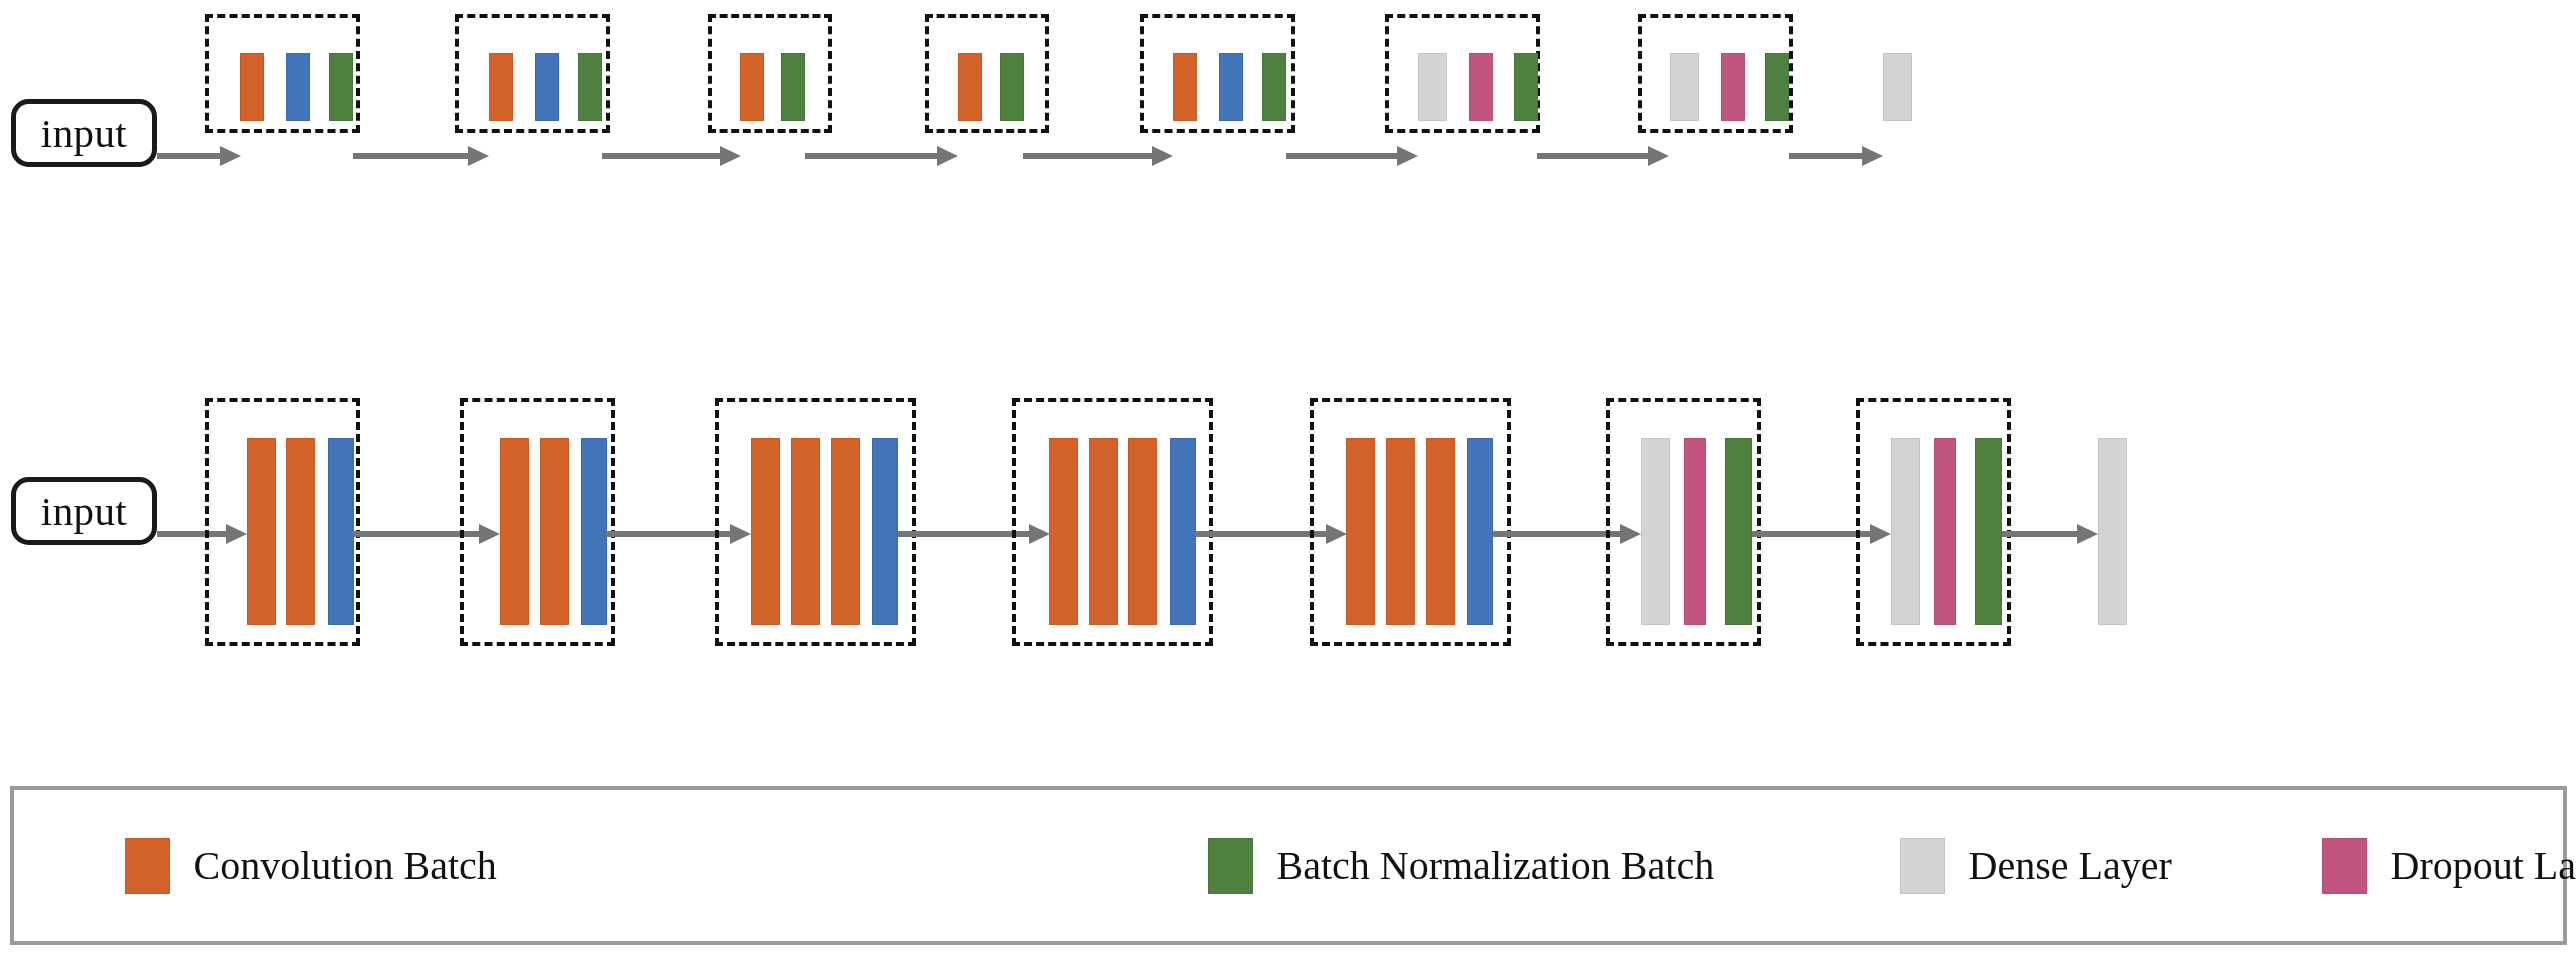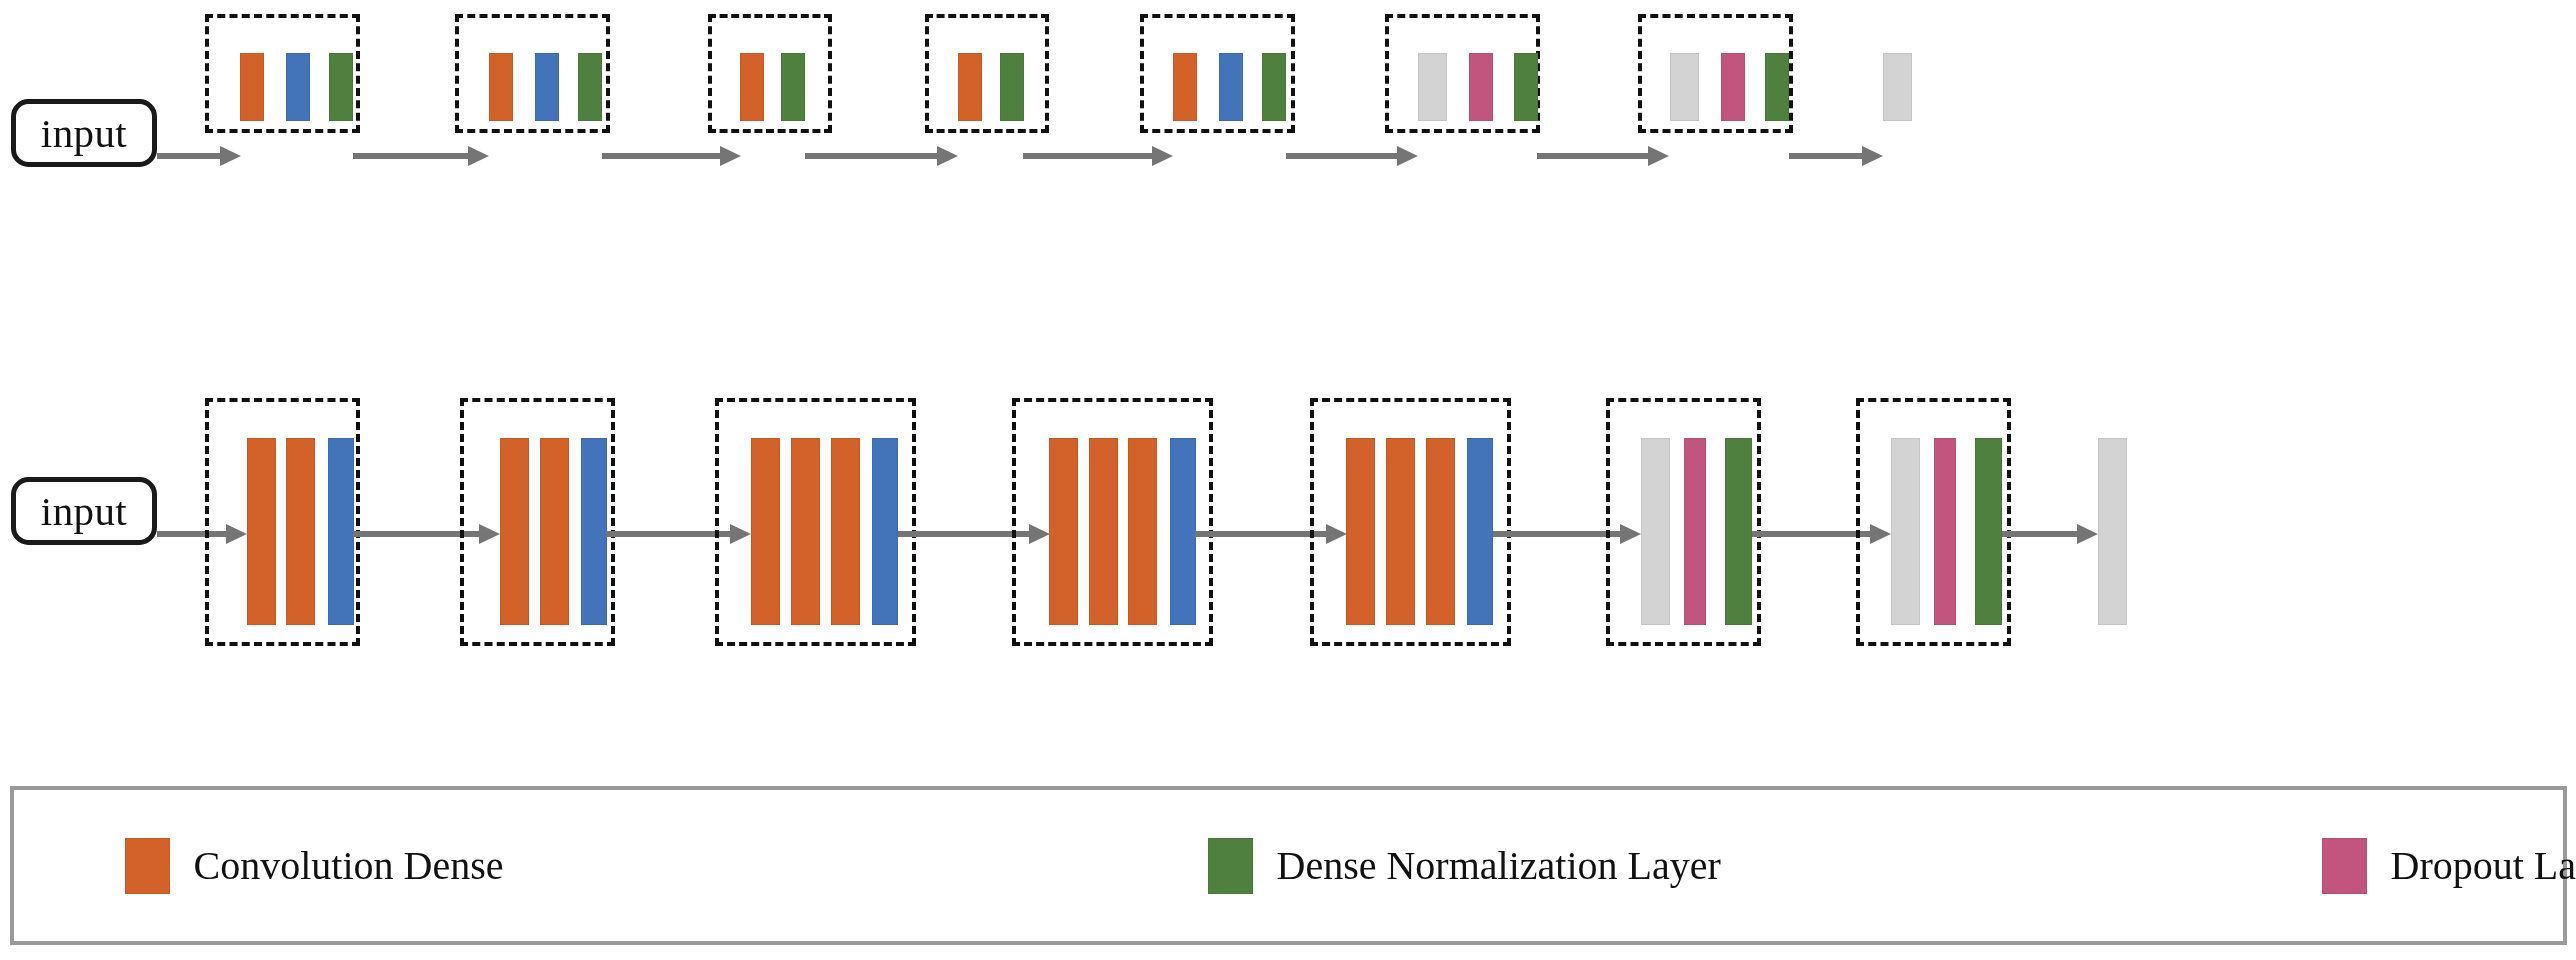--- a/index.html
+++ b/index.html
@@ -221,25 +221,29 @@
     <div class="bar drop" style="left: 1934px; top: 438px; width: 22px; height: 187px; background: rgb(194, 85, 126);"></div>
     <div class="bar bn" style="left: 1975px; top: 438px; width: 27px; height: 187px; background: rgb(79, 128, 64);"></div>
     <div class="arrow" style="left: 2002px; top: 531px; width: 95px;">
       <div class="shaft" style="width: 76px;"></div>
       <div class="head" style="left: 75px;"></div>
     </div>
     <div class="bar dense" style="left: 2098px; top: 438px; width: 29px; height: 187px;"></div>
     <div class="legend-box">
       <div class="legend-item" style="position: absolute; left: 111px; top: 50%; transform: translateY(-50%);">
         <div class="legend-swatch" style="background: rgb(210, 98, 42);"></div>
-        <div class="legend-label">Convolution Dense</div>
+        <div class="legend-label">Convolution Batch</div>
       </div>
       <div class="legend-item" style="position: absolute; left: 1194px; top: 50%; transform: translateY(-50%);">
         <div class="legend-swatch" style="background: rgb(79, 128, 64);"></div>
-        <div class="legend-label">Dense Normalization Layer</div>
+        <div class="legend-label">Batch Normalization Batch</div>
+      </div>
+      <div class="legend-item" style="position: absolute; left: 1886px; top: 50%; transform: translateY(-50%);">
+        <div class="legend-swatch" style="background: rgb(211, 211, 211);"></div>
+        <div class="legend-label">Dense Layer</div>
       </div>
       <div class="legend-item" style="position: absolute; left: 2308px; top: 50%; transform: translateY(-50%);">
         <div class="legend-swatch" style="background: rgb(194, 85, 126);"></div>
         <div class="legend-label">Dropout Layer</div>
       </div>
     </div>
   </div>
 
 
 </body></html>

